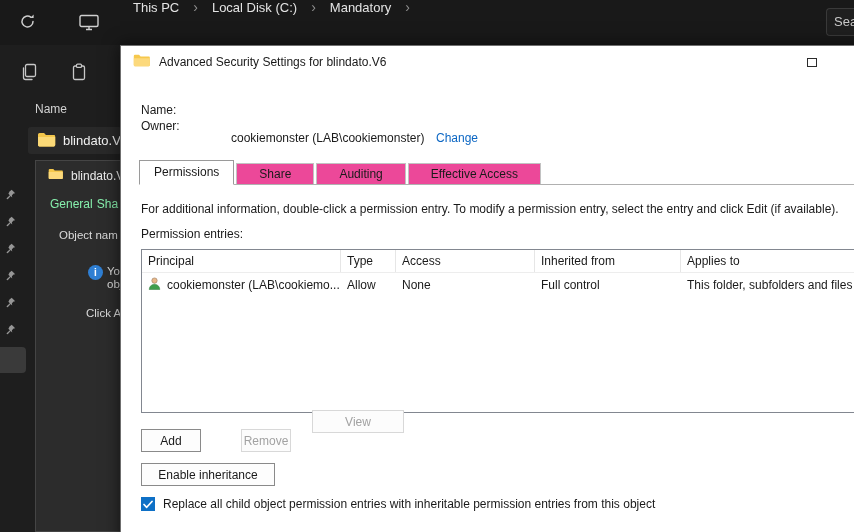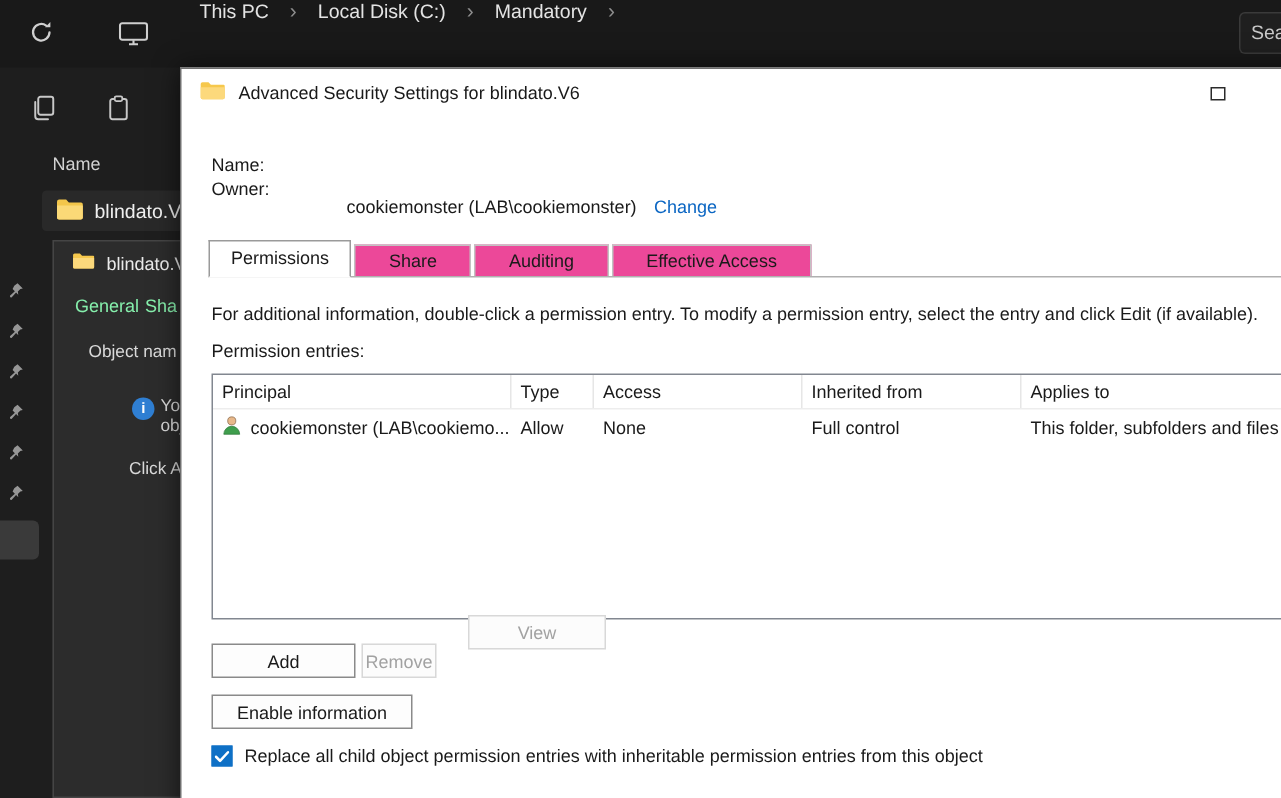--- a/index.html
+++ b/index.html
@@ -205,24 +205,24 @@
           </span>
           <span>cookiemonster (LAB\cookiemo...</span>
         </div>
         <div class="td">Allow</div>
         <div class="td">None</div>
         <div class="td">Full control</div>
         <div class="td">This folder, subfolders and files</div>
       </div>
     </div>
 
-    <button class="btn" style="left:20px;top:383px;width:96px">Add</button>
+    <button class="btn" style="left:20px;top:383px;width:60px">Add</button>
     <button class="btn disabled" style="left:120px;top:383px;width:50px">Remove</button>
     <button class="btn disabled" style="left:191px;top:364px;width:92px">View</button>
-    <button class="btn" style="left:20px;top:417px;width:134px">Enable information</button>
+    <button class="btn" style="left:20px;top:417px;width:134px">Enable inheritance</button>
 
     <div class="abs chkrow">
       <span class="chk">
         <svg width="10" height="9" viewBox="0 0 10 9">
             <path d="M1 4.5l2.7 2.8L9 1.5" fill="none" stroke="#fff" stroke-width="1.7" stroke-linecap="round" stroke-linejoin="round"></path>
           </svg>
       </span>
       <span class="chklabel">Replace all child object permission entries with inheritable permission entries from this object</span>
     </div>
 

